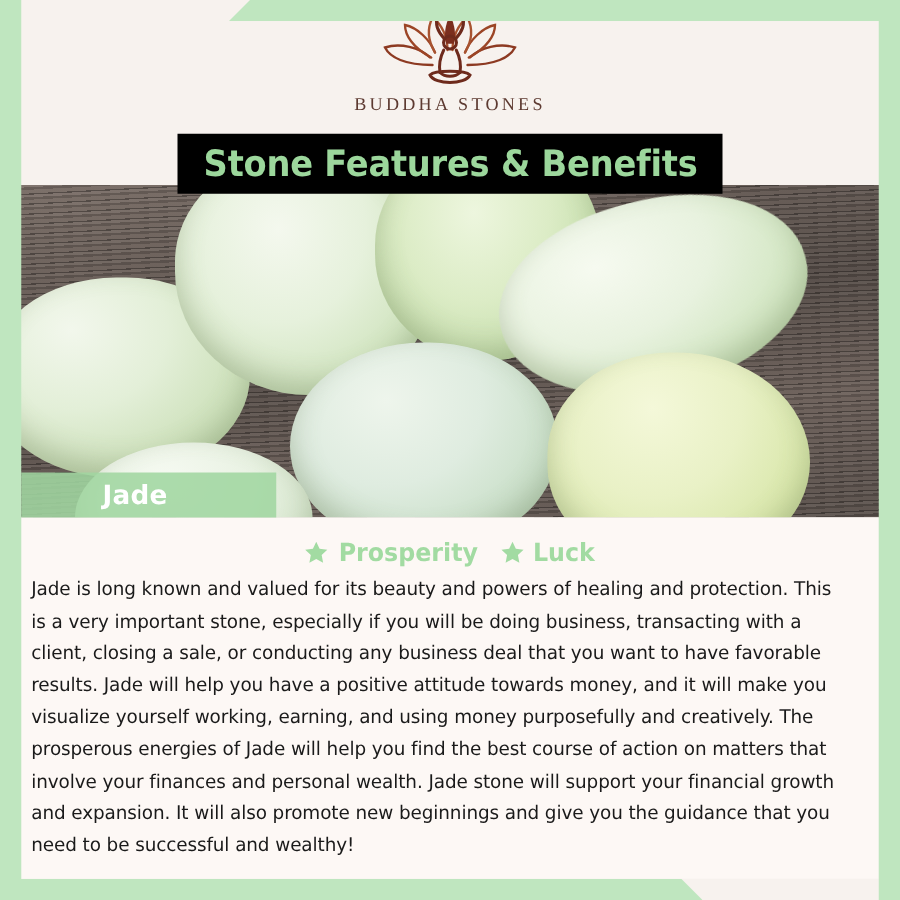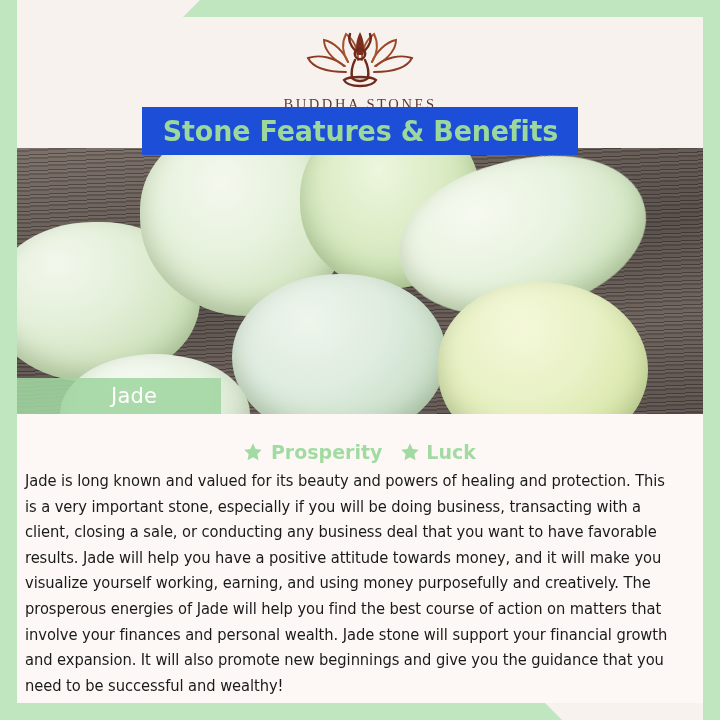--- a/index.html
+++ b/index.html
@@ -56,21 +56,21 @@
     position: absolute;
     left: 0; top: 0;
     width: 720px; height: 720px;
     background: #f7f2ee;
     z-index: 1;
   }
 
   
   .logo-block {
     position: absolute;
-    left: 0; top: 28px;
+    left: 0; top: 8px;
     width: 720px;
     height: 90px;
     display: flex;
     flex-direction: column;
     align-items: center;
     justify-content: flex-start;
     z-index: 3;
   }
   .logo-mark {
     width: 120px;
@@ -86,21 +86,21 @@
     font-weight: 400;
   }
 
   
   .title-band {
     position: absolute;
     left: 142px;
     top: 107px;
     width: 436px;
     height: 48px;
-    background: #1d4ed8;
+    background: #000000;
     z-index: 4;
     display: flex;
     align-items: center;
     justify-content: center;
   }
   .title-text {
     font-family: "DejaVu Sans", sans-serif;
     font-weight: bold;
     font-size: 29px;
     color: #9cd79c;
@@ -150,44 +150,44 @@
     top: 378px;
     width: 204px;
     height: 36px;
     background: rgba(160, 214, 160, 0.88);
     z-index: 4;
     display: flex;
     align-items: center;
   }
   .jade-label {
     font-family: "DejaVu Sans", sans-serif;
-    font-weight: normal;
+    font-weight: bold;
     font-size: 21px;
     color: #ffffff;
-    margin-left: 94px;
+    margin-left: 65px;
     letter-spacing: 0.2px;
   }
 
   
   .content {
     position: absolute;
     left: 17px;
     top: 414px;
     width: 686px;
     height: 289px;
     background: #fdf8f5;
     z-index: 3;
   }
 
   .benefits {
     display: flex;
     align-items: center;
     justify-content: center;
     gap: 14px;
-    padding-top: 26px;
+    padding-top: 16px;
   }
   .benefit {
     display: flex;
     align-items: center;
     gap: 5px;
   }
   .star-icon {
     display: inline-block;
     width: 20px;
     height: 20px;

